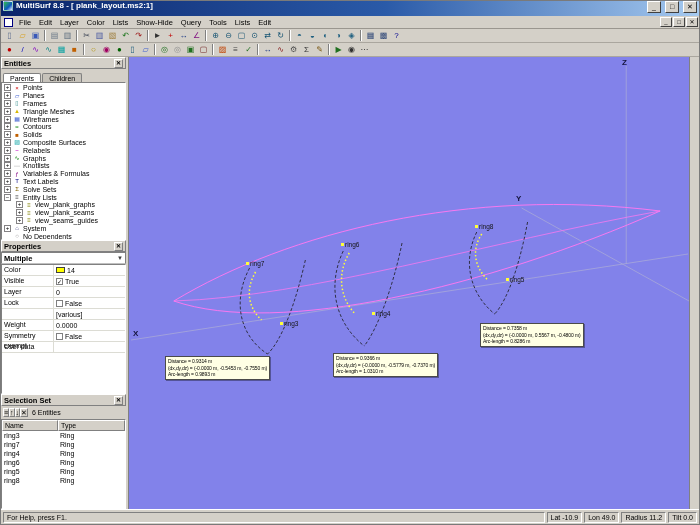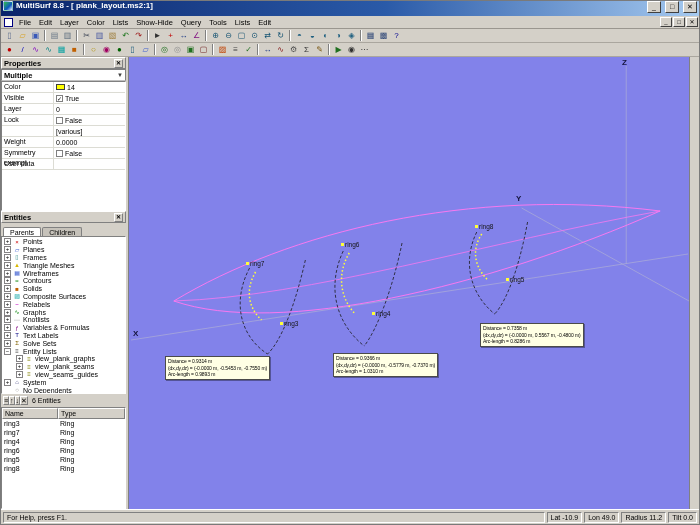--- a/index.html
+++ b/index.html
@@ -294,20 +294,133 @@
       </span>
       <span class="tb-btn">
         <span class="tb-glyph" style="color: rgb(48, 48, 48);">⋯</span>
       </span>
     </div>
 
   <div class="main">
 
     <div class="left">
 
+      <div class="panel entities">
+        <div class="panel-header">
+          <span>Entities</span>
+          <span class="panel-close">✕</span>
+        </div>
+        <div class="tabs">
+          <span class="tab active">Parents</span>
+          <span class="tab">Children</span>
+        </div>
+        <div class="tree">
+            <div class="tree-item">
+              <span class="expander">+</span>
+              <span class="tree-icon" style="color: rgb(204, 0, 0);">×</span>
+              <span class="tree-label">Points</span>
+            </div>
+            <div class="tree-item">
+              <span class="expander">+</span>
+              <span class="tree-icon" style="color: rgb(64, 96, 208);">▱</span>
+              <span class="tree-label">Planes</span>
+            </div>
+            <div class="tree-item">
+              <span class="expander">+</span>
+              <span class="tree-icon" style="color: rgb(32, 128, 128);">▯</span>
+              <span class="tree-label">Frames</span>
+            </div>
+            <div class="tree-item">
+              <span class="expander">+</span>
+              <span class="tree-icon" style="color: rgb(216, 184, 0);">▲</span>
+              <span class="tree-label">Triangle Meshes</span>
+            </div>
+            <div class="tree-item">
+              <span class="expander">+</span>
+              <span class="tree-icon" style="color: rgb(64, 96, 208);">▦</span>
+              <span class="tree-label">Wireframes</span>
+            </div>
+            <div class="tree-item">
+              <span class="expander">+</span>
+              <span class="tree-icon" style="color: rgb(0, 128, 0);">≈</span>
+              <span class="tree-label">Contours</span>
+            </div>
+            <div class="tree-item">
+              <span class="expander">+</span>
+              <span class="tree-icon" style="color: rgb(192, 96, 0);">■</span>
+              <span class="tree-label">Solids</span>
+            </div>
+            <div class="tree-item">
+              <span class="expander">+</span>
+              <span class="tree-icon" style="color: rgb(0, 160, 160);">▨</span>
+              <span class="tree-label">Composite Surfaces</span>
+            </div>
+            <div class="tree-item">
+              <span class="expander">+</span>
+              <span class="tree-icon" style="color: rgb(192, 0, 192);">~</span>
+              <span class="tree-label">Relabels</span>
+            </div>
+            <div class="tree-item">
+              <span class="expander">+</span>
+              <span class="tree-icon" style="color: rgb(0, 128, 0);">∿</span>
+              <span class="tree-label">Graphs</span>
+            </div>
+            <div class="tree-item">
+              <span class="expander">+</span>
+              <span class="tree-icon" style="color: rgb(96, 96, 96);">⋯</span>
+              <span class="tree-label">Knotlists</span>
+            </div>
+            <div class="tree-item">
+              <span class="expander">+</span>
+              <span class="tree-icon" style="color: rgb(128, 0, 128);">ƒ</span>
+              <span class="tree-label">Variables &amp; Formulas</span>
+            </div>
+            <div class="tree-item">
+              <span class="expander">+</span>
+              <span class="tree-icon" style="color: rgb(0, 0, 128);">T</span>
+              <span class="tree-label">Text Labels</span>
+            </div>
+            <div class="tree-item">
+              <span class="expander">+</span>
+              <span class="tree-icon" style="color: rgb(128, 96, 0);">Σ</span>
+              <span class="tree-label">Solve Sets</span>
+            </div>
+            <div class="tree-item">
+              <span class="expander">−</span>
+              <span class="tree-icon" style="color: rgb(64, 64, 64);">≡</span>
+              <span class="tree-label">Entity Lists</span>
+            </div>
+            <div class="tree-item indent">
+              <span class="expander">+</span>
+              <span class="tree-icon" style="color: rgb(128, 128, 0);">≡</span>
+              <span class="tree-label">view_plank_graphs</span>
+            </div>
+            <div class="tree-item indent">
+              <span class="expander">+</span>
+              <span class="tree-icon" style="color: rgb(128, 128, 0);">≡</span>
+              <span class="tree-label">view_plank_seams</span>
+            </div>
+            <div class="tree-item indent">
+              <span class="expander">+</span>
+              <span class="tree-icon" style="color: rgb(128, 128, 0);">≡</span>
+              <span class="tree-label">view_seams_guides</span>
+            </div>
+            <div class="tree-item">
+              <span class="expander">+</span>
+              <span class="tree-icon" style="color: rgb(64, 64, 128);">⌂</span>
+              <span class="tree-label">System</span>
+            </div>
+            <div class="tree-item">
+              <span class="expander-spacer"></span>
+              <span class="tree-icon" style="color: rgb(128, 128, 128);">○</span>
+              <span class="tree-label">No Dependents</span>
+            </div>
+          </div>
+      </div>
+
       <div class="panel properties">
         <div class="panel-header">
           <span>Properties</span>
           <span class="panel-close">✕</span>
         </div>
         <div class="prop-selection-row">
           <span>Multiple</span>
           <span class="filter-icon">▼</span>
         </div>
         <div class="prop-grid">
@@ -359,134 +472,25 @@
             </div>
             <div class="prop-row">
               <span class="prop-label">User data</span>
               <span class="prop-value">
                 <span></span>
               </span>
             </div>
           </div>
       </div>
 
-      <div class="panel entities">
+      <div class="panel selection">
         <div class="panel-header">
-          <span>Entities</span>
+          <span>Selection Set</span>
           <span class="panel-close">✕</span>
         </div>
-        <div class="tabs">
-          <span class="tab active">Parents</span>
-          <span class="tab">Children</span>
-        </div>
-        <div class="tree">
-            <div class="tree-item">
-              <span class="expander">+</span>
-              <span class="tree-icon" style="color: rgb(204, 0, 0);">×</span>
-              <span class="tree-label">Points</span>
-            </div>
-            <div class="tree-item">
-              <span class="expander">+</span>
-              <span class="tree-icon" style="color: rgb(64, 96, 208);">▱</span>
-              <span class="tree-label">Planes</span>
-            </div>
-            <div class="tree-item">
-              <span class="expander">+</span>
-              <span class="tree-icon" style="color: rgb(32, 128, 128);">▯</span>
-              <span class="tree-label">Frames</span>
-            </div>
-            <div class="tree-item">
-              <span class="expander">+</span>
-              <span class="tree-icon" style="color: rgb(216, 184, 0);">▲</span>
-              <span class="tree-label">Triangle Meshes</span>
-            </div>
-            <div class="tree-item">
-              <span class="expander">+</span>
-              <span class="tree-icon" style="color: rgb(64, 96, 208);">▦</span>
-              <span class="tree-label">Wireframes</span>
-            </div>
-            <div class="tree-item">
-              <span class="expander">+</span>
-              <span class="tree-icon" style="color: rgb(0, 128, 0);">≈</span>
-              <span class="tree-label">Contours</span>
-            </div>
-            <div class="tree-item">
-              <span class="expander">+</span>
-              <span class="tree-icon" style="color: rgb(192, 96, 0);">■</span>
-              <span class="tree-label">Solids</span>
-            </div>
-            <div class="tree-item">
-              <span class="expander">+</span>
-              <span class="tree-icon" style="color: rgb(0, 160, 160);">▨</span>
-              <span class="tree-label">Composite Surfaces</span>
-            </div>
-            <div class="tree-item">
-              <span class="expander">+</span>
-              <span class="tree-icon" style="color: rgb(192, 0, 192);">~</span>
-              <span class="tree-label">Relabels</span>
-            </div>
-            <div class="tree-item">
-              <span class="expander">+</span>
-              <span class="tree-icon" style="color: rgb(0, 128, 0);">∿</span>
-              <span class="tree-label">Graphs</span>
-            </div>
-            <div class="tree-item">
-              <span class="expander">+</span>
-              <span class="tree-icon" style="color: rgb(96, 96, 96);">⋯</span>
-              <span class="tree-label">Knotlists</span>
-            </div>
-            <div class="tree-item">
-              <span class="expander">+</span>
-              <span class="tree-icon" style="color: rgb(128, 0, 128);">ƒ</span>
-              <span class="tree-label">Variables &amp; Formulas</span>
-            </div>
-            <div class="tree-item">
-              <span class="expander">+</span>
-              <span class="tree-icon" style="color: rgb(0, 0, 128);">T</span>
-              <span class="tree-label">Text Labels</span>
-            </div>
-            <div class="tree-item">
-              <span class="expander">+</span>
-              <span class="tree-icon" style="color: rgb(128, 96, 0);">Σ</span>
-              <span class="tree-label">Solve Sets</span>
-            </div>
-            <div class="tree-item">
-              <span class="expander">−</span>
-              <span class="tree-icon" style="color: rgb(64, 64, 64);">≡</span>
-              <span class="tree-label">Entity Lists</span>
-            </div>
-            <div class="tree-item indent">
-              <span class="expander">+</span>
-              <span class="tree-icon" style="color: rgb(128, 128, 0);">≡</span>
-              <span class="tree-label">view_plank_graphs</span>
-            </div>
-            <div class="tree-item indent">
-              <span class="expander">+</span>
-              <span class="tree-icon" style="color: rgb(128, 128, 0);">≡</span>
-              <span class="tree-label">view_plank_seams</span>
-            </div>
-            <div class="tree-item indent">
-              <span class="expander">+</span>
-              <span class="tree-icon" style="color: rgb(128, 128, 0);">≡</span>
-              <span class="tree-label">view_seams_guides</span>
-            </div>
-            <div class="tree-item">
-              <span class="expander">+</span>
-              <span class="tree-icon" style="color: rgb(64, 64, 128);">⌂</span>
-              <span class="tree-label">System</span>
-            </div>
-            <div class="tree-item">
-              <span class="expander-spacer"></span>
-              <span class="tree-icon" style="color: rgb(128, 128, 128);">○</span>
-              <span class="tree-label">No Dependents</span>
-            </div>
-          </div>
-      </div>
-
-      <div class="panel selection">
         <div class="sel-toolbar">
           <span class="sel-icons"><span class="sel-btn">≡</span><span class="sel-btn">↑</span><span class="sel-btn">↓</span><span class="sel-btn">✕</span></span>
           <span class="sel-count">6 Entities</span>
         </div>
         <div class="sel-table">
           <div class="sel-head">
             <span class="sel-col name">Name</span>
             <span class="sel-col type">Type</span>
           </div>
           <div class="sel-body">

